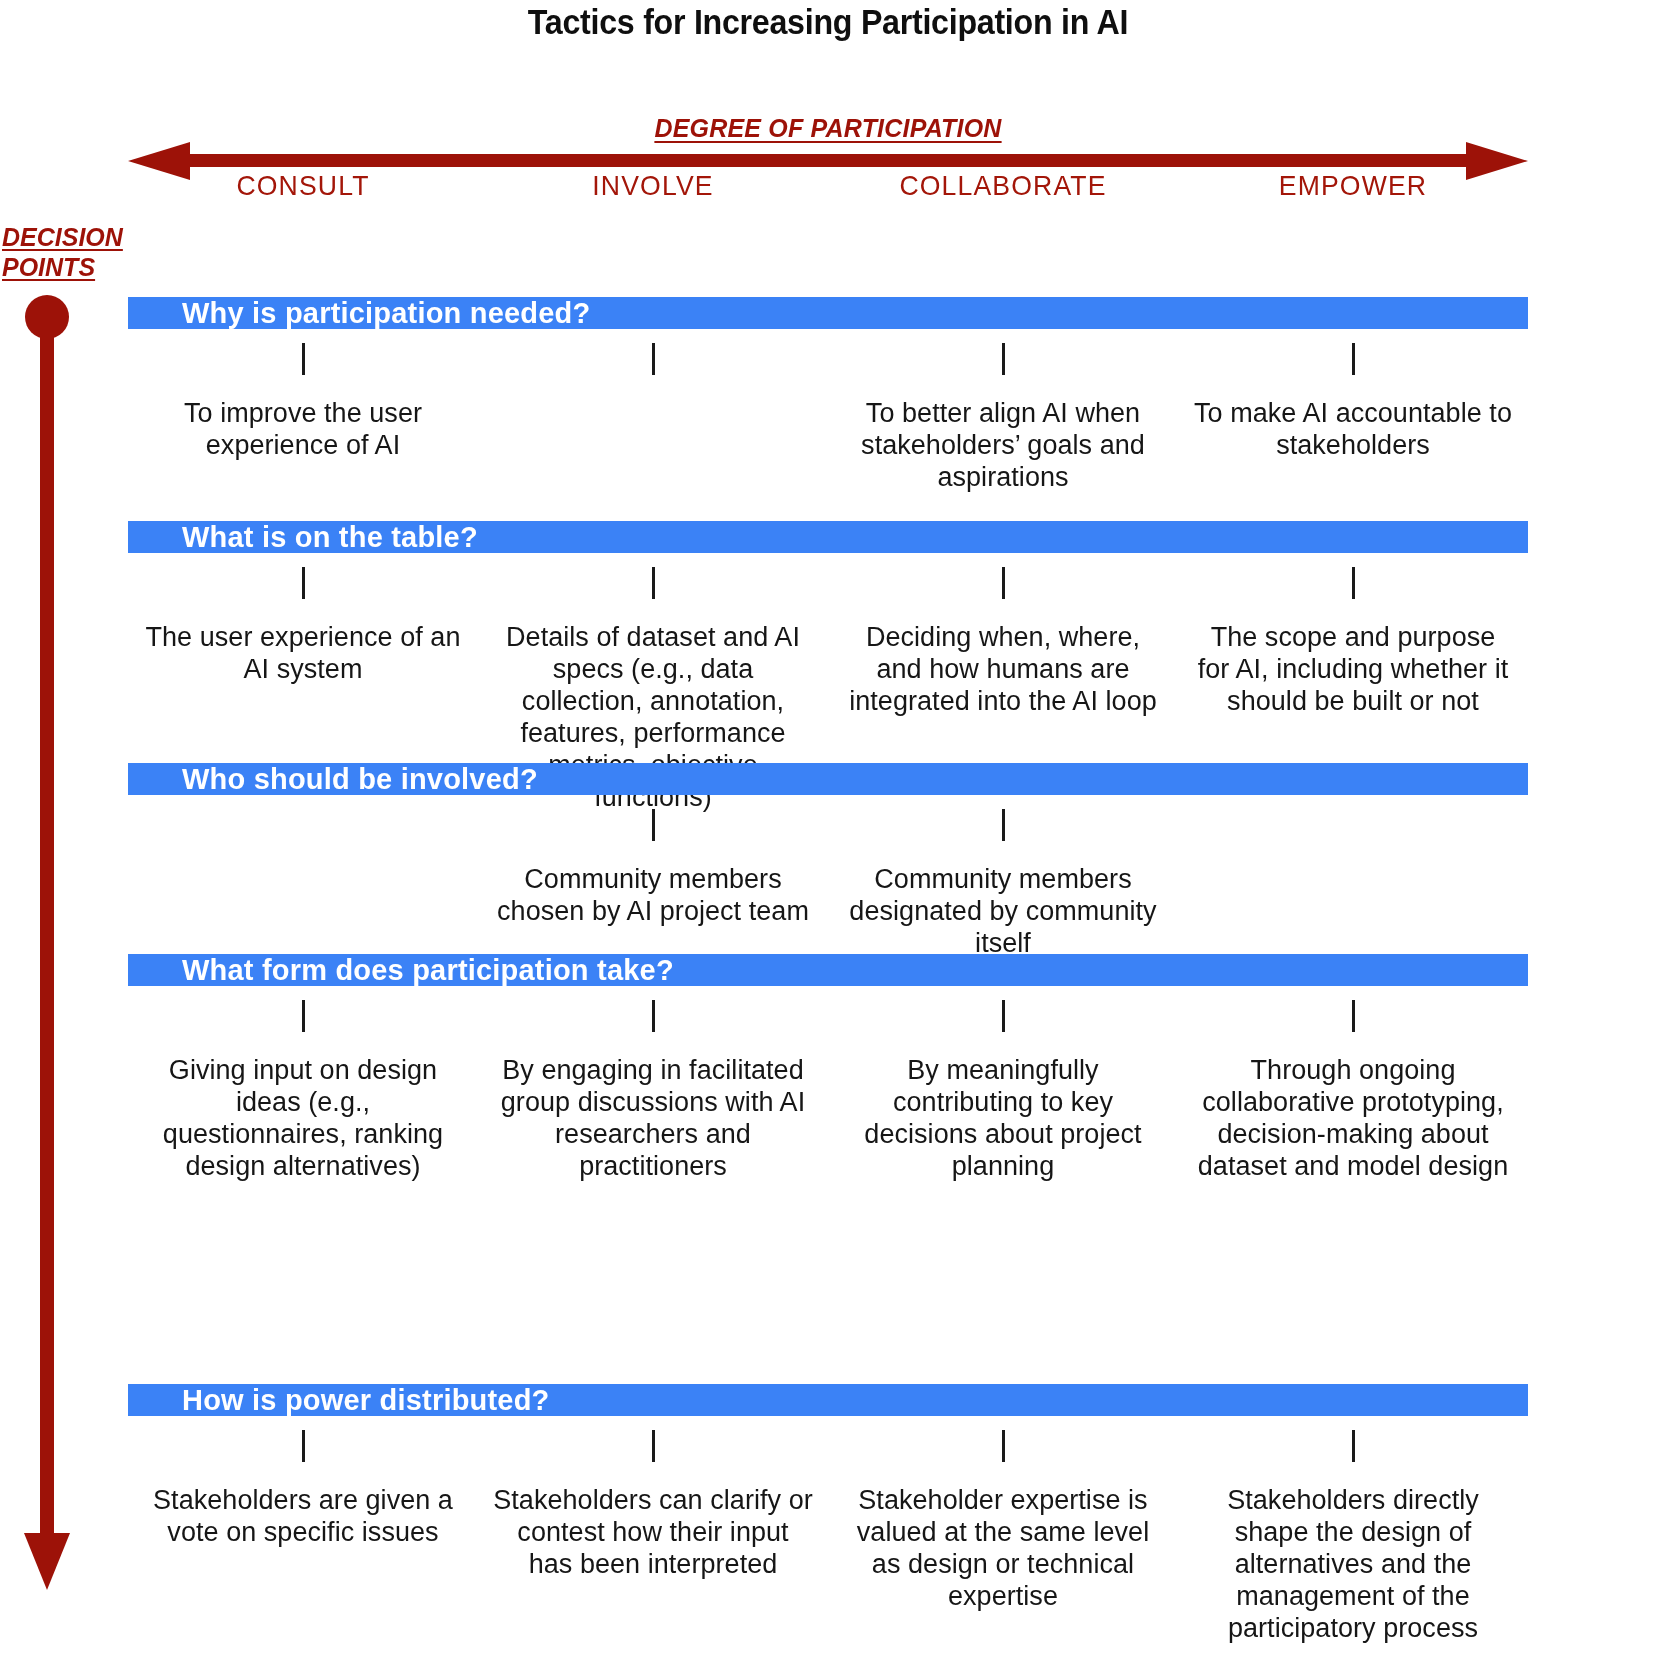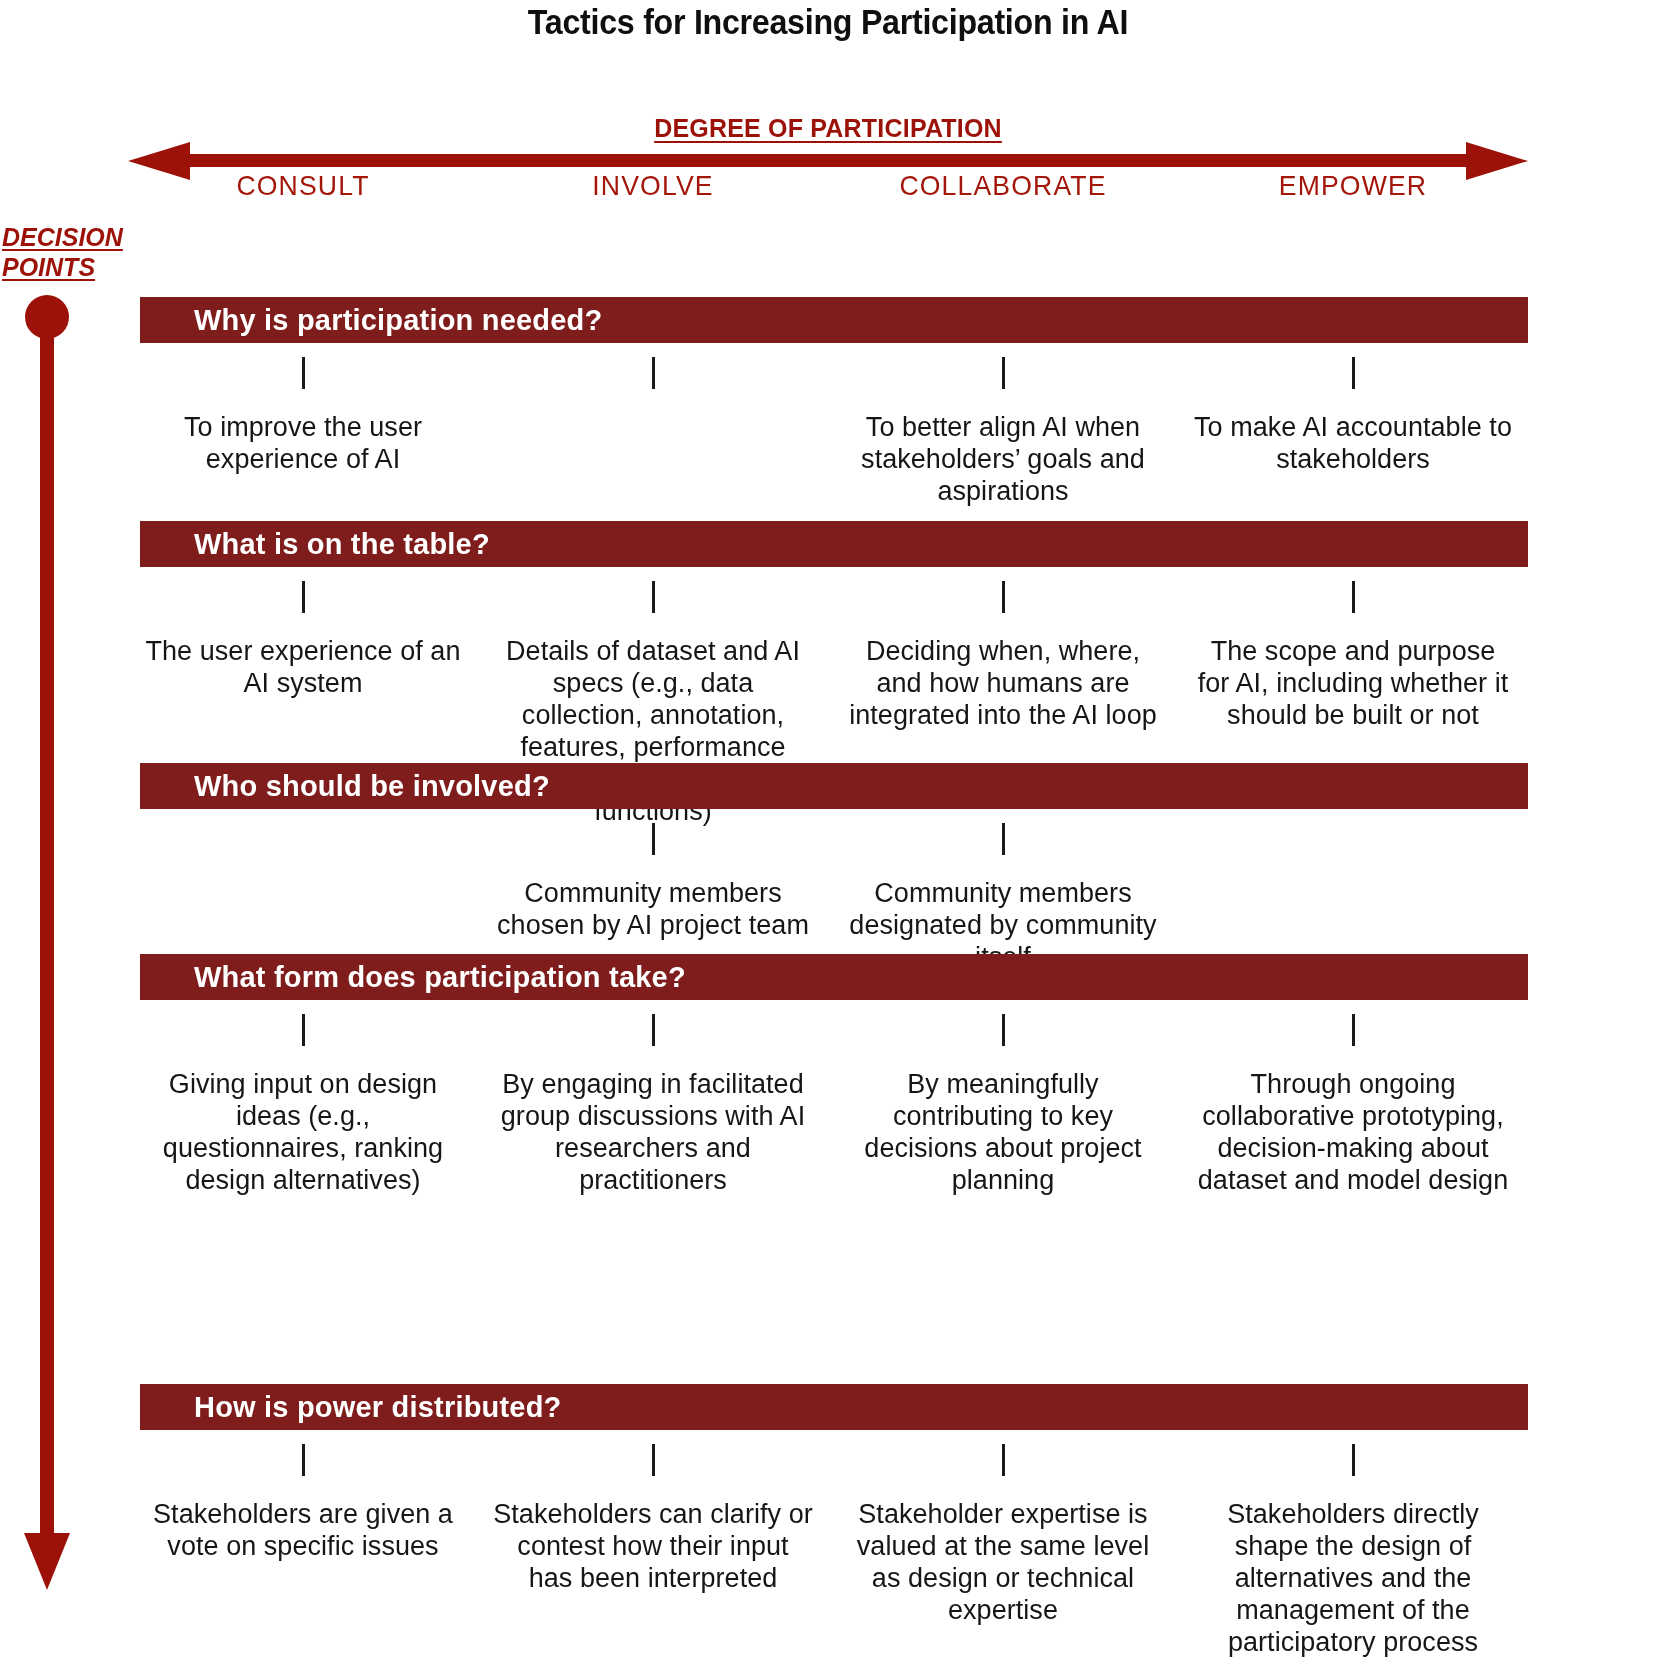--- a/index.html
+++ b/index.html
@@ -33,20 +33,21 @@
   }
 
   
   #degree-label {
     position: absolute;
     top: 114px;
     left: 0;
     width: 1656px;
     text-align: center;
     font-weight: bold;
+    font-style: italic;
     font-size: 25px;
     color: #9d1208;
     text-decoration: underline;
     text-underline-offset: 4px;
     letter-spacing: 0.2px;
   }
   #h-axis {
     position: absolute;
     top: 142px;
     left: 128px;
@@ -96,25 +97,24 @@
     height: 1300px;
   }
 
   
   .section {
     position: absolute;
     left: 128px;
     width: 1400px;
   }
   .section-bar {
-    background: #7f1d1d;
-    height: 46px;
+    background: #3b82f6;
+    height: 32px;
     display: flex;
     align-items: center;
-    margin-left: 12px;
   }
   .section-bar .bar-title {
     font-family: "Liberation Sans Narrow", "Liberation Sans", sans-serif;
     font-weight: bold;
     font-size: 29px;
     color: #ffffff;
     padding-left: 54px;
     letter-spacing: 0.2px;
   }
   .cells {

